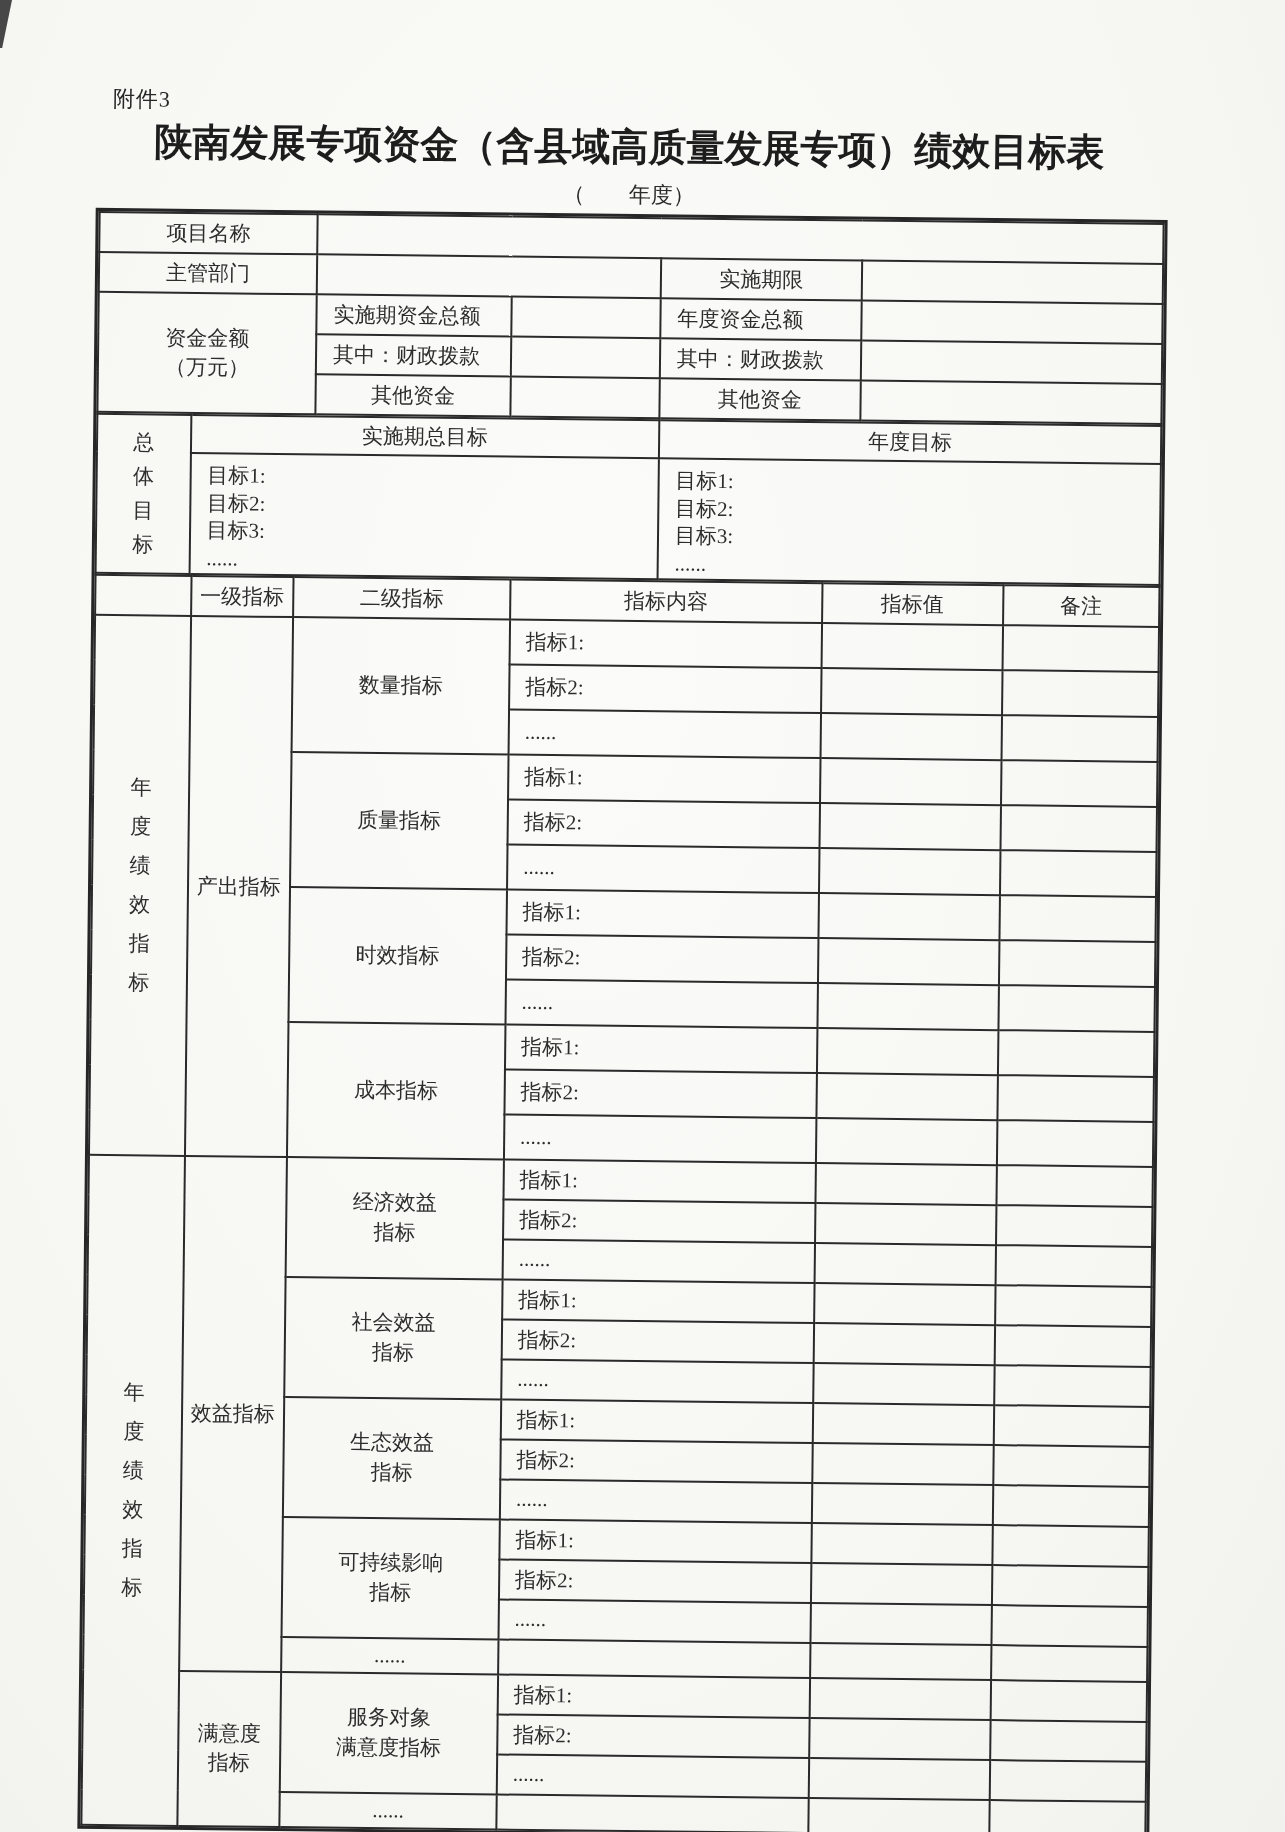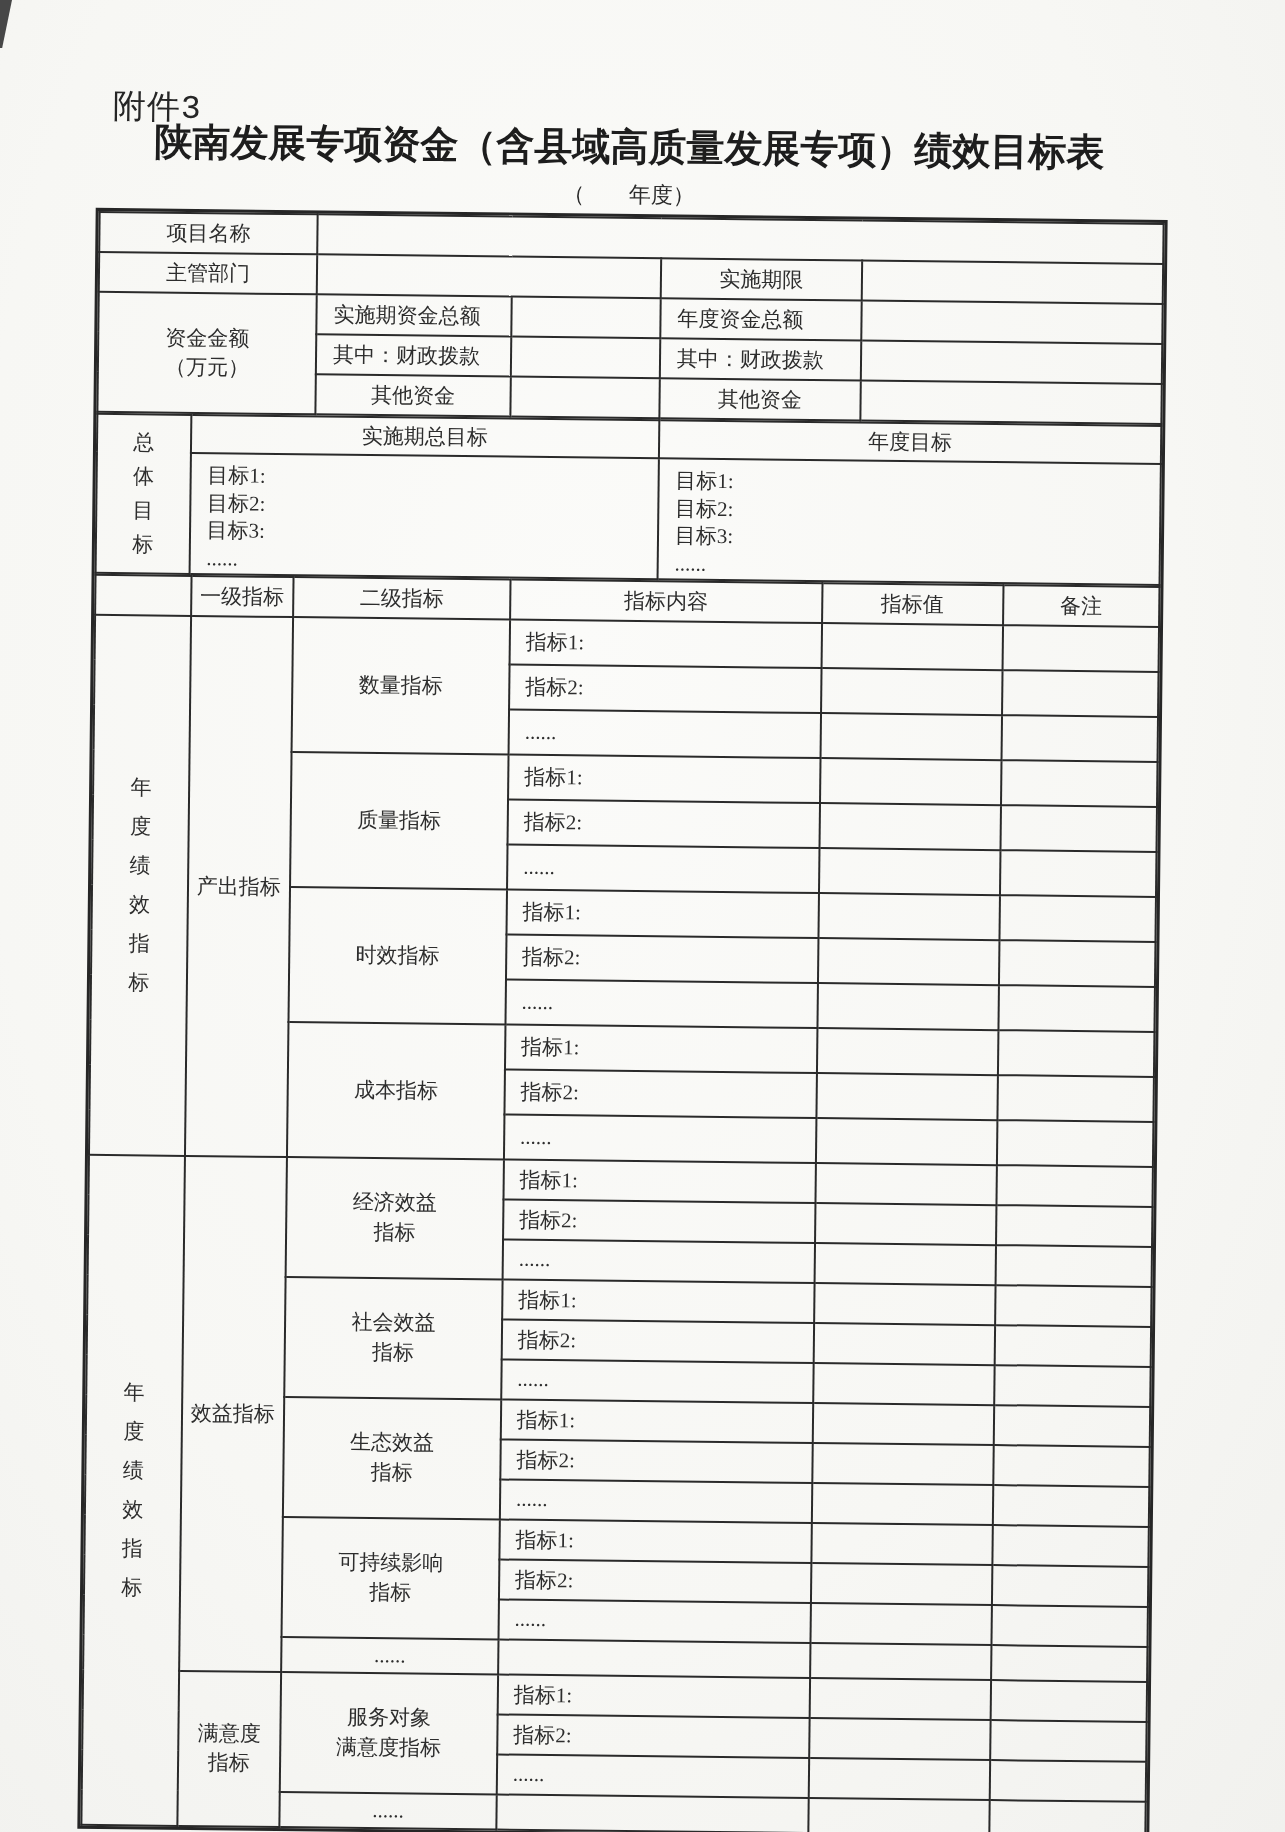--- a/index.html
+++ b/index.html
@@ -12,22 +12,22 @@
   .corner-artifact{
     position:absolute;left:0;top:0;width:12px;height:48px;background:#474747;
     clip-path:polygon(0 0,100% 0,18% 100%,0 100%);
   }
   .content{
     position:absolute;left:0;top:0;width:1285px;
     transform:rotate(0.65deg);transform-origin:110px 95px;
   }
   .attachment{
     position:absolute;left:113px;top:84px;
-    font-family:Liberation Mono, monospace;
-    font-size:33px;color:#262626;letter-spacing:1px;
+    font-family:Liberation Serif, serif;
+    font-size:22px;color:#262626;letter-spacing:1px;
   }
   .title{
     position:absolute;left:97px;top:116px;width:1066px;
     text-align:center;font-size:38px;font-weight:bold;color:#1d1d1d;
     letter-spacing:0px;white-space:nowrap;
   }
   .subtitle{
     position:absolute;left:97px;top:174px;width:1066px;
     text-align:center;font-size:22px;color:#2b2b2b;
   }

